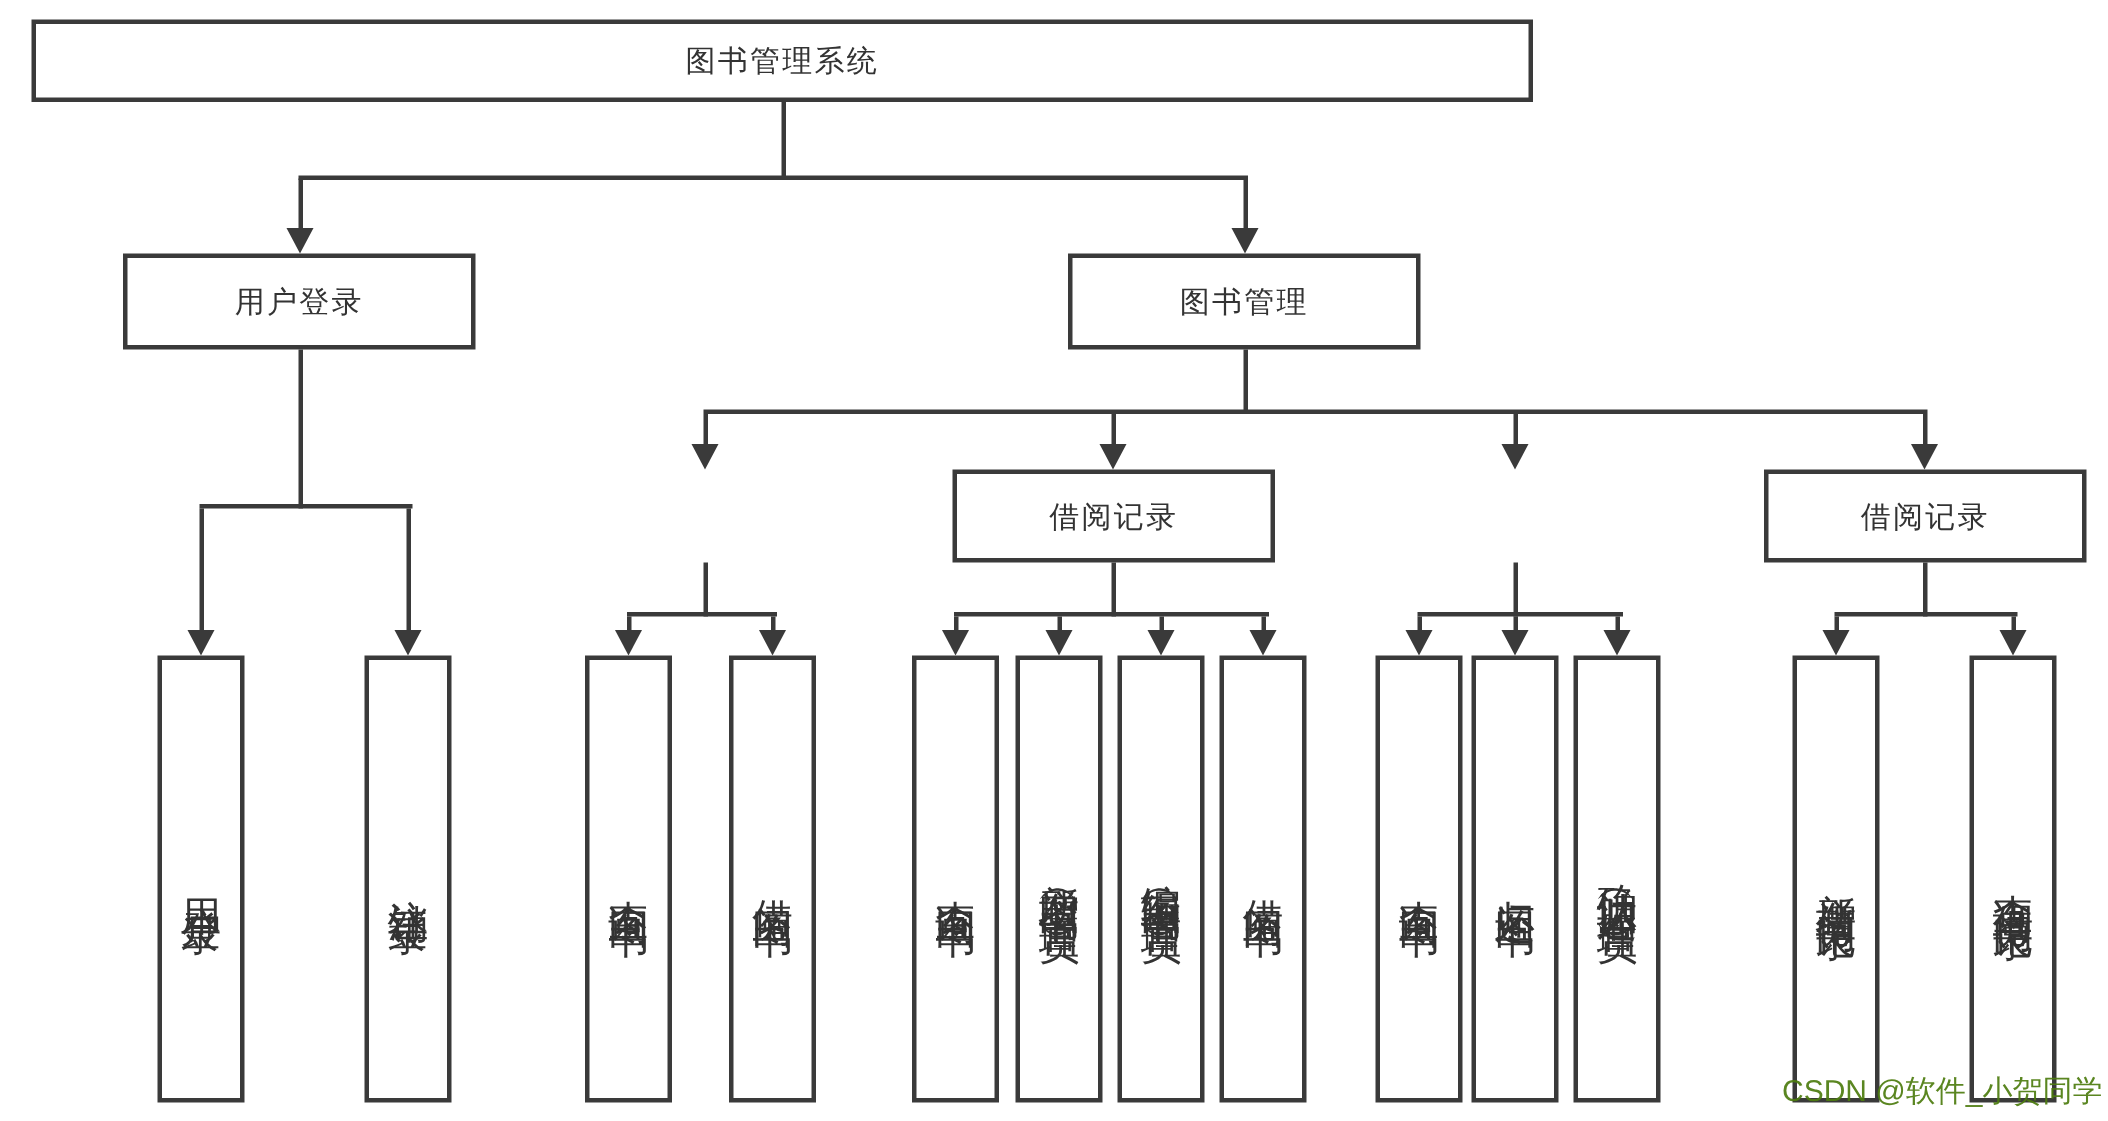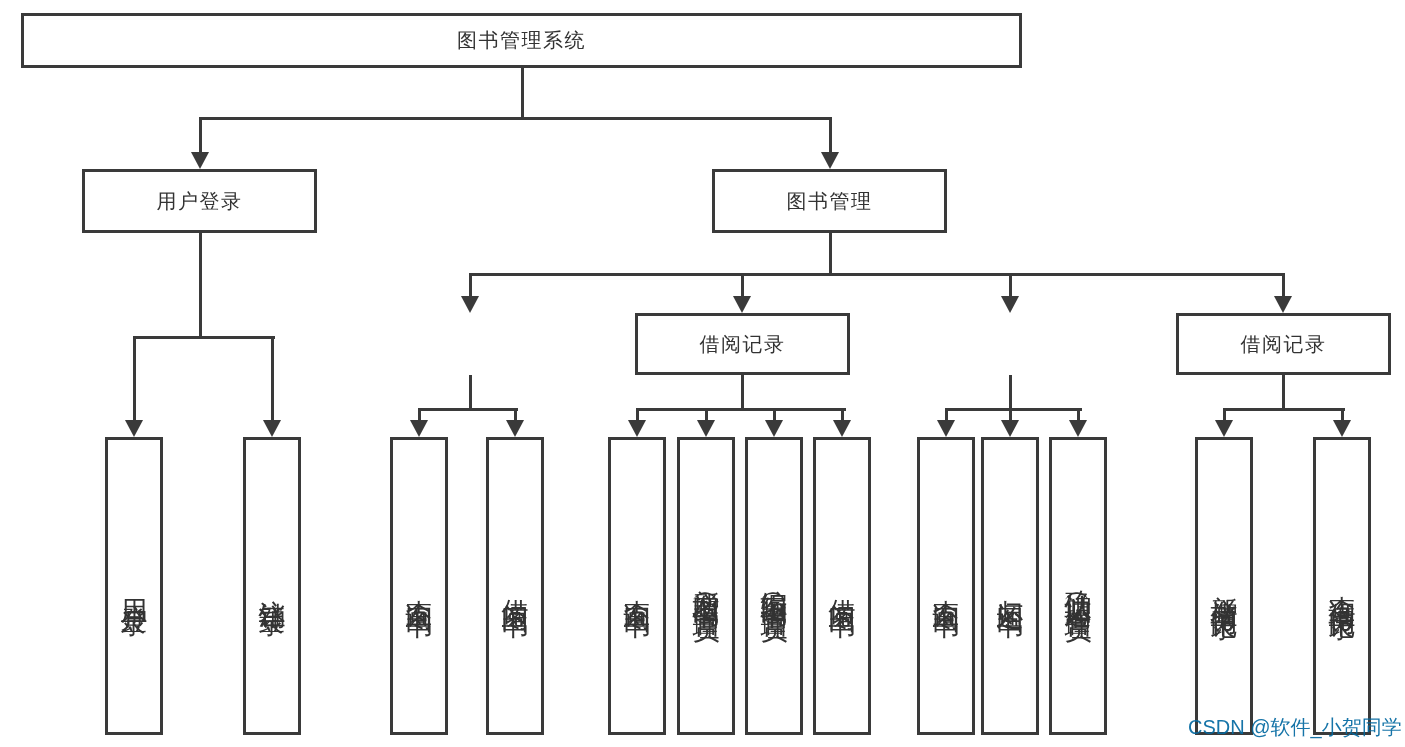--- a/index.html
+++ b/index.html
@@ -50,21 +50,21 @@
     height: 0;
     border-left: 9px solid transparent;
     border-right: 9px solid transparent;
     border-top: 17px solid #3a3a3a;
   }
   .watermark {
     position: absolute;
     left: 1188px;
     top: 714px;
     font-size: 20px;
-    color: #0369a1;
+    color: #4d7c0f;
     opacity: 0.92;
     white-space: nowrap;
     z-index: 10;
   }
 </style>
 </head>
 <body>
 
 <div class="canvas">
 

